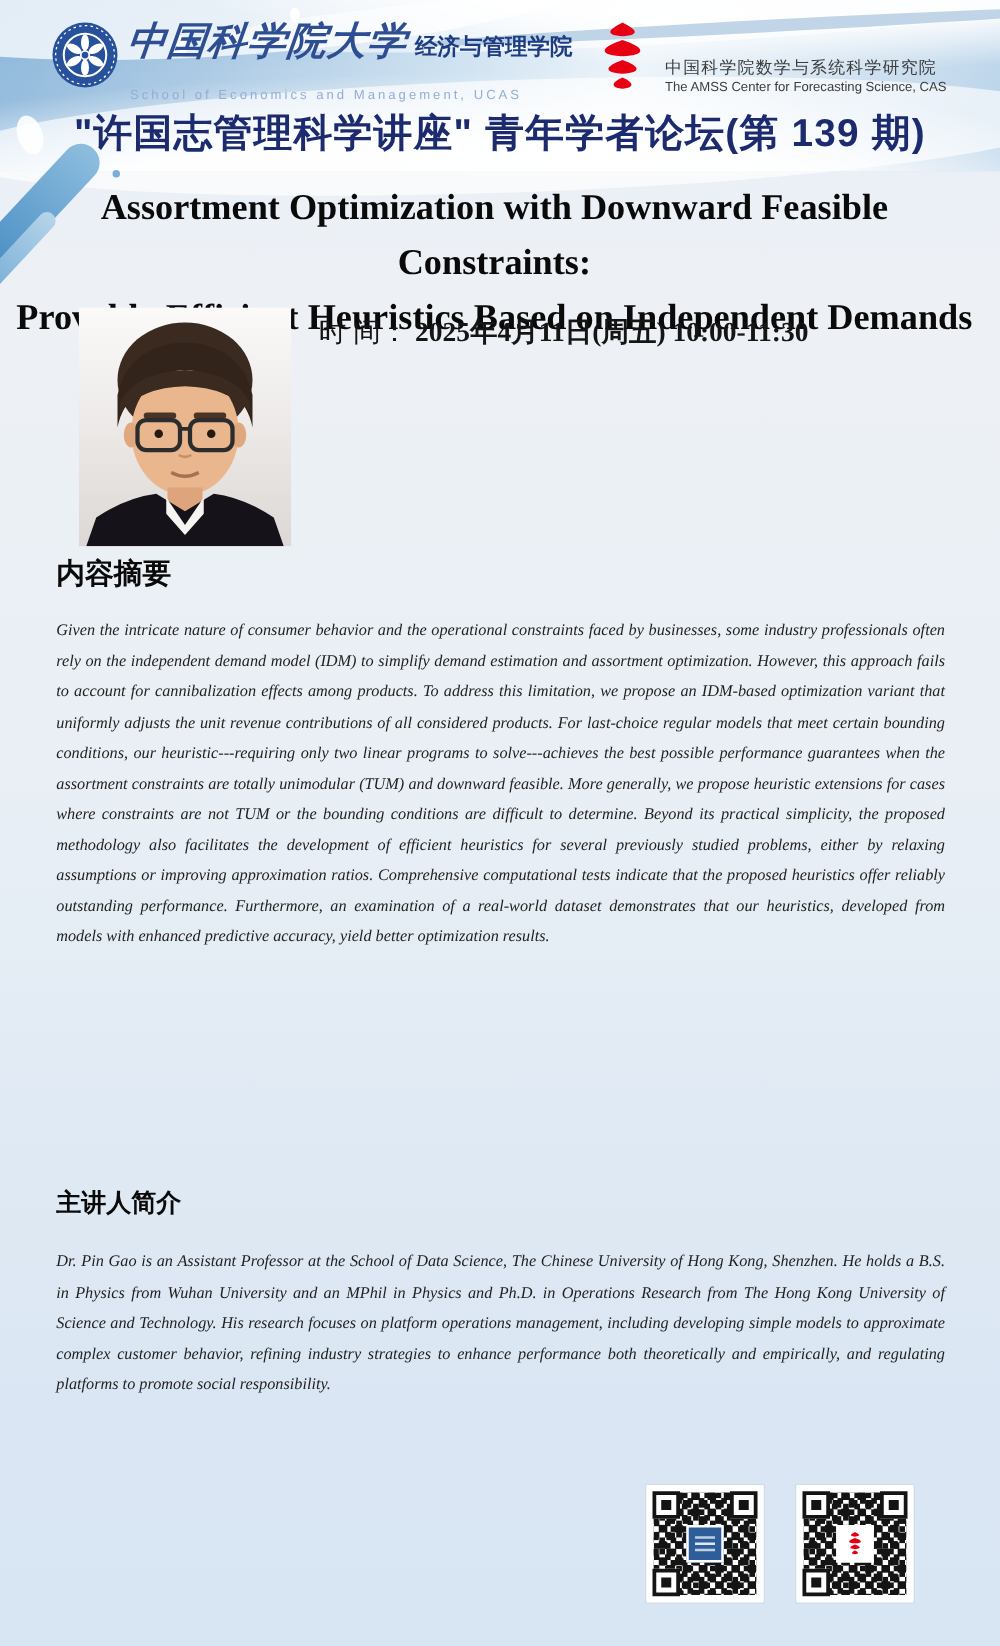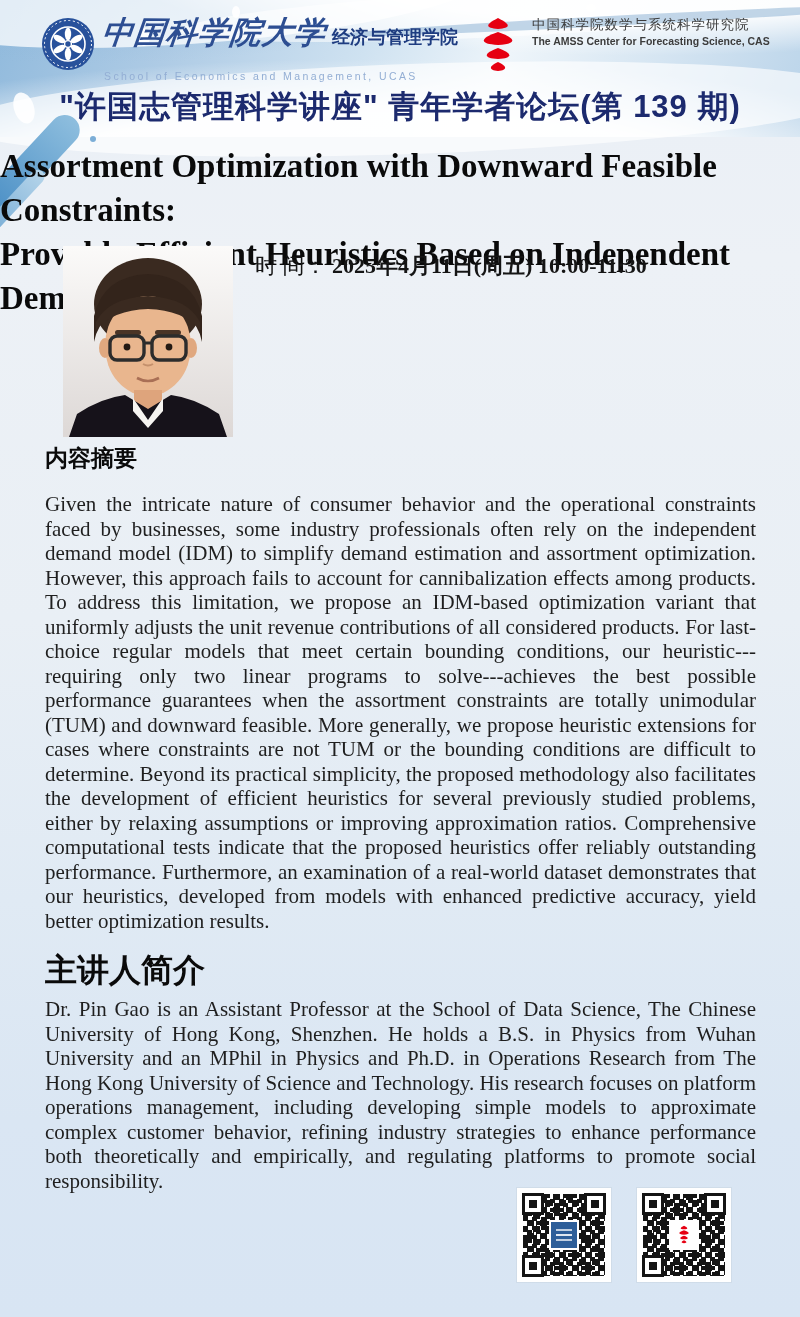--- a/index.html
+++ b/index.html
@@ -40,55 +40,55 @@
   .ucas{position:absolute;left:40px;top:12px;display:flex;align-items:flex-start;}
   .ucas-emblem{width:56px;height:56px;margin-top:4px;}
   .ucas-txt{margin-left:6px;}
   .ucas-row{display:flex;align-items:baseline;white-space:nowrap;}
   .ucas-callig{font-family:"DejaVu Serif","Liberation Serif",serif;font-style:italic;font-weight:700;
     font-size:31px;color:#2d4e92;letter-spacing:1px;transform:skewX(-6deg);}
   .ucas-school{font-size:18px;font-weight:700;color:#1e3c80;margin-left:6px;}
   .ucas-en{font-size:10.5px;letter-spacing:2.4px;color:#93aed4;margin-top:16px;margin-left:2px;white-space:nowrap;}
 
   
-  .amss{position:absolute;left:472px;top:16px;display:flex;align-items:flex-start;}
+  .amss{position:absolute;left:472px;top:16px;display:flex;align-items:flex-end;}
   .amss-logo{width:52px;height:60px;}
   .amss-txt{margin-left:8px;}
   .amss-inst{font-size:13.5px;color:#3c3c3c;letter-spacing:1px;white-space:nowrap;}
   .amss-center{font-family:"DejaVu Serif","Liberation Serif",serif;font-weight:700;font-size:24px;
     color:#2e2e2e;letter-spacing:6px;margin-top:1px;white-space:nowrap;}
-  .amss-en{font-size:10.5px;color:#3c3c3c;margin-top:1px;white-space:nowrap;font-weight:bold;}
+  .amss-en{font-size:10.5px;color:#3c3c3c;margin-top:1px;white-space:nowrap;}
 
   
   .banner{position:absolute;left:0;top:86px;width:800px;text-align:center;
     font-weight:900;font-size:31px;letter-spacing:1px;color:#1c2a6e;white-space:nowrap;}
 
   
-  .entitle{position:absolute;left:0;top:144px;width:791px;text-align:left;
-    font-family:"Liberation Serif","DejaVu Serif",serif;font-weight:700;font-size:33px;
+  .entitle{position:absolute;left:0;top:144px;width:791px;text-align:center;
+    font-family:"Liberation Serif","DejaVu Serif",serif;font-weight:700;font-size:29px;
     color:#0a0a0a;line-height:44px;}
 
   
   .photo{position:absolute;left:63px;top:246px;width:170px;height:191px;display:block;}
 
   
   .info{position:absolute;left:255px;top:251px;width:520px;
     font-family:"Liberation Serif","DejaVu Serif",serif;font-size:22px;color:#151515;}
   .info-row{height:28px;margin-bottom:25.5px;white-space:nowrap;}
   .lbl{font-weight:500;}
   .val{font-weight:500;}
   .val-b{font-weight:700;margin-top:20px;}
 
   
   .sec-h{position:absolute;left:45px;margin:0;font-weight:800;color:#0a0a0a;
     font-family:"DejaVu Sans","Liberation Sans",sans-serif;}
   .h-abs{top:443px;font-size:23px;}
-  .h-bio{top:949px;font-size:32px;}
+  .h-bio{top:949px;font-size:20px;}
   .para{position:absolute;left:45px;width:711px;margin:0;text-align:justify;
-    font-family:"Liberation Serif","DejaVu Serif",serif;font-size:21px;line-height:24.5px;color:#1f1f1f;}
+    font-family:"Liberation Serif","DejaVu Serif",serif;font-size:13px;line-height:24.5px;color:#1f1f1f;font-style:italic;}
   .abs{top:492px;}
   .bio{top:997px;}
 
   
   .qr{position:absolute;top:1188px;width:94px;height:94px;background:#fff;box-shadow:0 0 0 1px rgba(0,0,0,.04);}
   .qr1{left:517px;} .qr2{left:637px;}
   .qr-mod{position:absolute;left:6px;top:6px;right:6px;bottom:6px;background-color:#fff;
     background-image:
       repeating-conic-gradient(#141414 0 25%, transparent 0 50%),
       repeating-conic-gradient(#141414 0 25%, transparent 0 50%);

